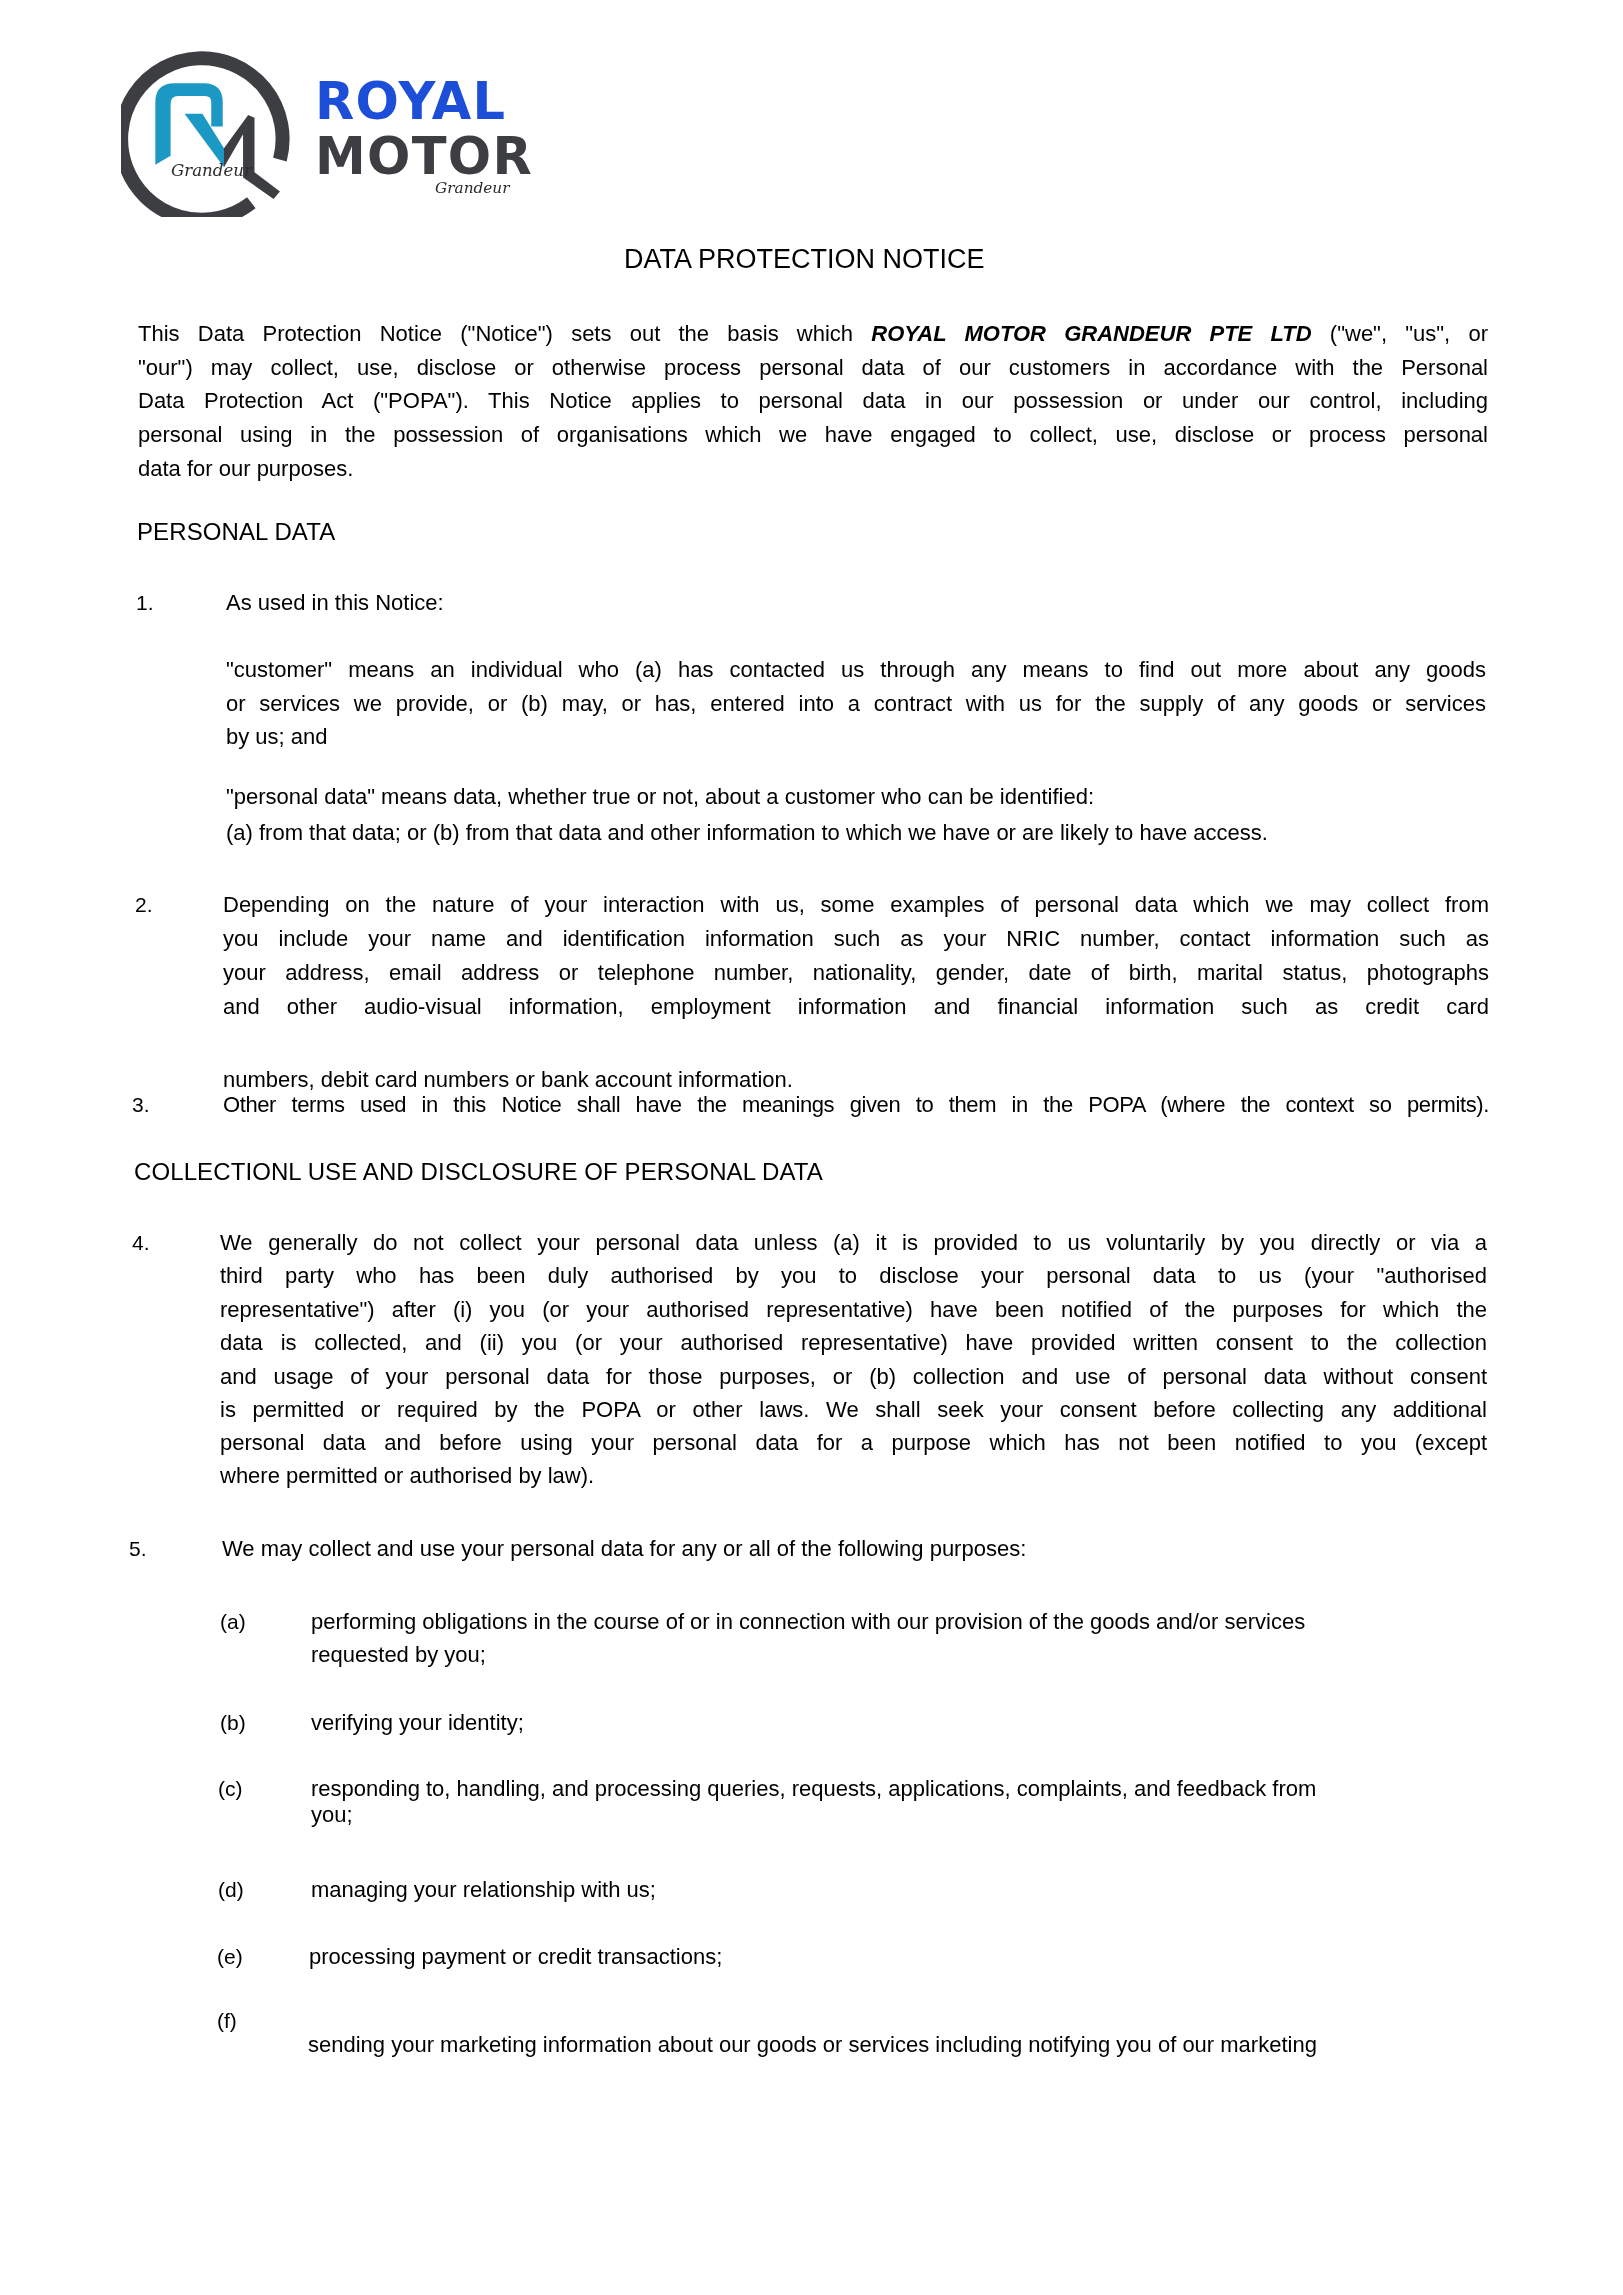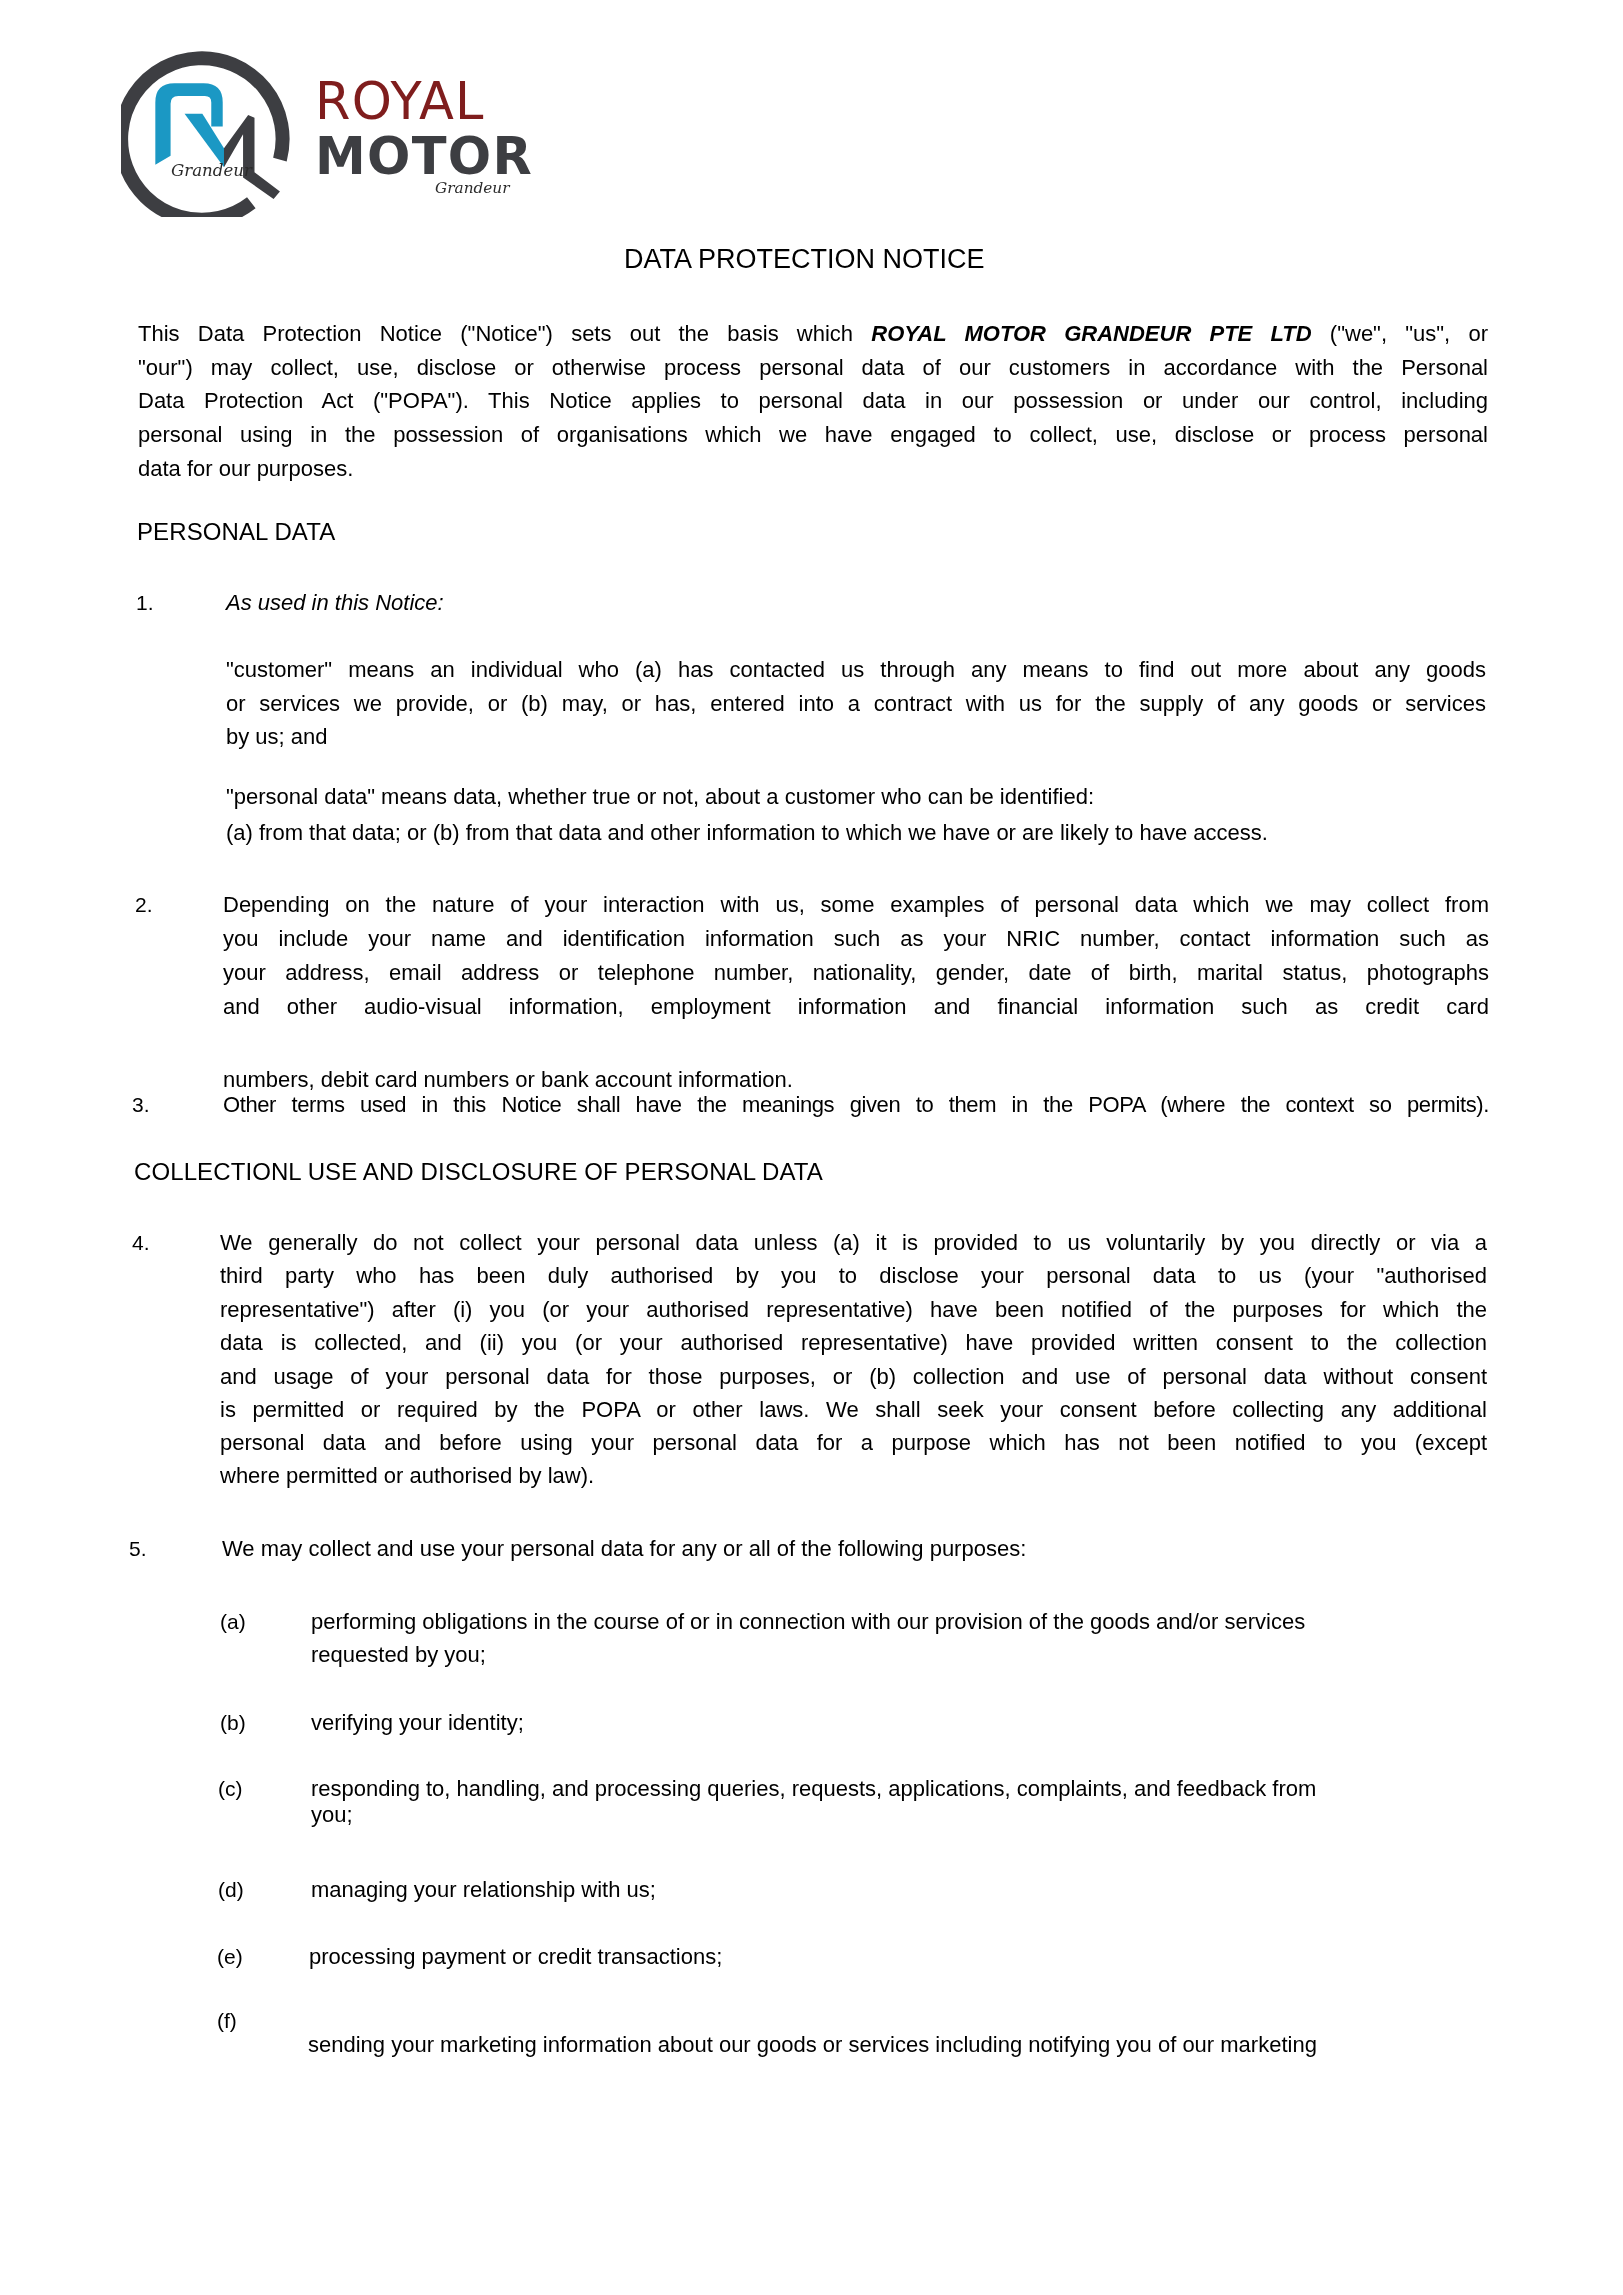--- a/index.html
+++ b/index.html
@@ -5,21 +5,21 @@
   html, body { margin: 0; padding: 0; background: #ffffff; }
   body { width: 1623px; height: 2295px; position: relative; overflow: hidden;
          font-family: "Liberation Sans", sans-serif; color: #000; }
   .line { position: absolute; font-size: 22px; line-height: 25.5px; white-space: nowrap; }
   .just { text-align: justify; text-align-last: justify; white-space: normal; overflow: hidden; height: 25.5px; }
   .num { position: absolute; font-size: 21px; line-height: 25.5px; }
   .heading { position: absolute; font-size: 24px; line-height: 28px; white-space: nowrap; letter-spacing: 0.1px; }
   .title { position: absolute; font-size: 27px; line-height: 32px; white-space: nowrap; }
   .bold-italic { font-weight: bold; font-style: italic; }
   .logo { position: absolute; left: 121px; top: 45px; width: 407px; height: 172px; }
-  .brand1 { position: absolute; left: 314px; top: 75px; font-size: 51px; font-weight: normal; color: #7f1d1d; letter-spacing: 1.3px; line-height: 51px; font-family: "DejaVu Sans", sans-serif; }
+  .brand1 { position: absolute; left: 314px; top: 75px; font-size: 51px; font-weight: bold; color: #1d4ed8; letter-spacing: 1.3px; line-height: 51px; font-family: "DejaVu Sans", sans-serif; }
   .brand2 { position: absolute; left: 314px; top: 130px; font-size: 51px; font-weight: bold; color: #3d3e42; letter-spacing: 1.3px; line-height: 51px; font-family: "DejaVu Sans", sans-serif; }
   .script1 { position: absolute; left: 171px; top: 160px; font-size: 16.6px; font-style: italic; font-family: "DejaVu Serif", serif; color: #2b2b2b; }
   .script2 { position: absolute; left: 435px; top: 178px; font-size: 15.3px; font-style: italic; font-family: "DejaVu Serif", serif; color: #2b2b2b; }
 </style>
 </head>
 <body>
 
 <div class="logo">
   <svg style="position:absolute;left:0;top:0;" width="178" height="172" viewBox="190 70 280 270">
 
@@ -45,21 +45,21 @@
   <div class="line just" style="left:138px;top:355px;width:1350px;">"our") may collect, use, disclose or otherwise process personal data of our customers in accordance with the Personal</div>
   <div class="line just" style="left:138px;top:388px;width:1350px;">Data Protection Act ("POPA"). This Notice applies to personal data in our possession or under our control, including</div>
   <div class="line just" style="left:138px;top:422px;width:1350px;">personal using in the possession of organisations which we have engaged to collect, use, disclose or process personal</div>
   <div class="line" style="left:138px;top:456px;">data for our purposes.</div>
 </div>
 
 <div class="heading" style="left:137px;top:518px;">PERSONAL DATA</div>
 
 <div>
   <div class="num" style="left:136px;top:590px;">1.</div>
-  <div class="line" style="left:226px;top:590px;font-style:italic;">As used in this Notice:</div>
+  <div class="line" style="left:226px;top:590px;">As used in this Notice:</div>
   <div class="line just" style="left:226px;top:657px;width:1260px;">"customer" means an individual who (a) has contacted us through any means to find out more about any goods</div>
   <div class="line just" style="left:226px;top:691px;width:1260px;">or services we provide, or (b) may, or has, entered into a contract with us for the supply of any goods or services</div>
   <div class="line" style="left:226px;top:724px;">by us; and</div>
   <div class="line" style="left:226px;top:784px;">"personal data" means data, whether true or not, about a customer who can be identified:</div>
   <div class="line" style="left:226px;top:820px;">(a) from that data; or (b) from that data and other information to which we have or are likely to have access.</div>
 </div>
 
 <div>
   <div class="num" style="left:135px;top:892px;">2.</div>
   <div class="line just" style="left:223px;top:892px;width:1266px;">Depending on the nature of your interaction with us, some examples of personal data which we may collect from</div>

